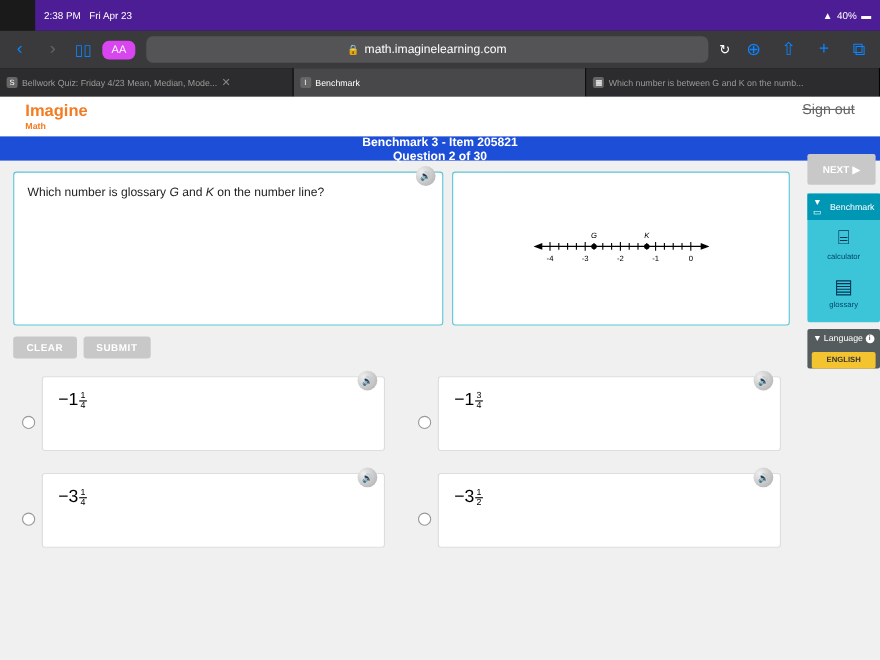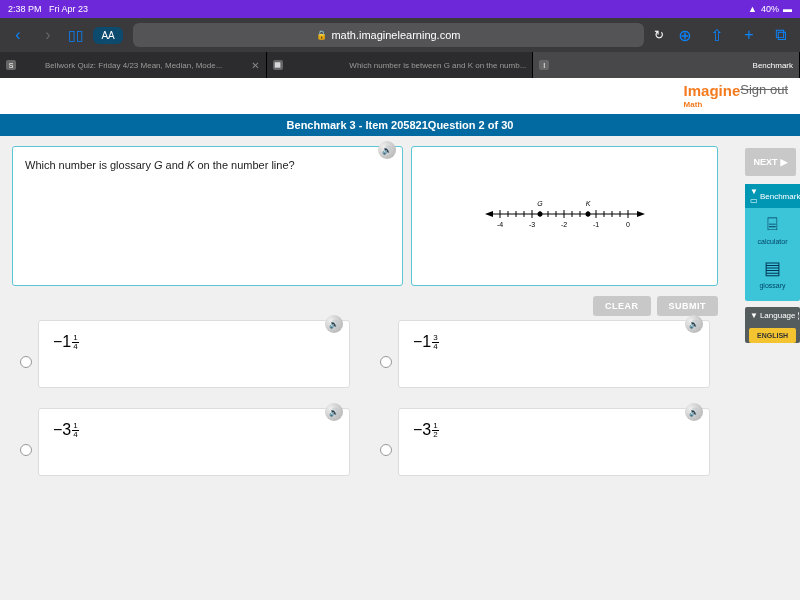--- a/index.html
+++ b/index.html
@@ -1,57 +1,57 @@
 <!DOCTYPE html>
 <html><head>
 <meta charset="utf-8">
 <style>
 * { margin: 0; padding: 0; box-sizing: border-box; font-family: -apple-system, Helvetica, Arial, sans-serif; }
 body { width: 800px; height: 600px; background: #1a1a1a; overflow: hidden; }
-.status-bar { height: 18px; background: #6d28d9; color: #fff; display: flex; justify-content: space-between; align-items: center; padding: 0 8px; font-size: 9px; }
+.status-bar { height: 28px; background: #4c1d95; color: #fff; display: flex; justify-content: space-between; align-items: center; padding: 0 8px; font-size: 9px; margin-left: 32px; }
 .status-right { display: flex; align-items: center; gap: 4px; }
 .browser-bar { height: 34px; background: #3a3a3c; display: flex; align-items: center; padding: 0 8px; gap: 10px; }
 .nav-btn { color: #0a84ff; font-size: 16px; width: 20px; text-align: center; }
 .nav-btn.disabled { color: #666; }
 .book-icon { color: #0a84ff; font-size: 14px; }
-.aa { background: #0c4a6e; color: #fff; border-radius: 6px; padding: 3px 8px; font-size: 10px; }
+.aa { background: #d946ef; color: #fff; border-radius: 6px; padding: 3px 8px; font-size: 10px; }
 .url-bar { flex: 1; background: #545456; border-radius: 6px; height: 24px; display: flex; align-items: center; justify-content: center; color: #fff; font-size: 11px; gap: 4px; }
 .lock { font-size: 9px; }
 .reload { color: #fff; font-size: 12px; }
 .toolbar-icon { color: #0a84ff; font-size: 16px; width: 22px; text-align: center; }
 .tab-bar { height: 26px; background: #1a1a1a; display: flex; }
-.tab { flex: 1; background: #2c2c2e; color: #9a9a9a; font-size: 8px; display: flex; align-items: center; padding: 0 6px; border-right: 1px solid #000; overflow: hidden; white-space: nowrap; gap: 4px; justify-content: space-between; }
+.tab { flex: 1; background: #2c2c2e; color: #9a9a9a; font-size: 8px; display: flex; align-items: center; padding: 0 6px; border-right: 1px solid #000; overflow: hidden; white-space: nowrap; gap: 4px; }
 .tab.active { background: #48484a; color: #fff; }
 .tab-icon { width: 10px; height: 10px; background: #666; border-radius: 2px; flex-shrink: 0; display: flex; align-items: center; justify-content: center; font-size: 7px; color: #fff; }
 .tab-x { color: #888; font-size: 10px; }
 .content { background: #f0f0f0; height: 522px; position: relative; }
-.brand-bar { background: #fff; height: 36px; padding: 4px 12px; display: flex; justify-content: flex-end; align-items: flex-start; }
+.brand-bar { background: #fff; height: 36px; padding: 4px 23px; display: flex; justify-content: space-between; align-items: flex-start; }
 .brand { color: #f47b20; font-size: 15px; font-weight: 700; }
 .brand-sub { color: #f47b20; font-size: 8px; display: block; font-weight: 700; }
 .signout { color: #666; font-size: 13px; text-decoration: line-through; }
-.question-header { background: #0369a1; color: #fff; height: 22px; display: flex; justify-content: center; align-items: center; padding: 0 12px; font-size: 11px; font-weight: 600; }
+.question-header { background: #1d4ed8; color: #fff; height: 22px; display: flex; justify-content: flex-start; align-items: center; padding: 0 12px; font-size: 11px; font-weight: 600; flex-direction: column; }
 .main-area { padding: 10px 12px; position: relative; }
 .top-row { display: flex; gap: 8px; }
 .question-panel { flex: 1.3; background: #fff; border: 1px solid #5bc5d6; border-radius: 3px; padding: 12px; height: 140px; position: relative; font-size: 11px; color: #222; }
 .diagram-panel { flex: 1; background: #fff; border: 1px solid #5bc5d6; border-radius: 3px; padding: 12px; height: 140px; position: relative; display: flex; align-items: center; justify-content: center; }
 .audio-btn { position: absolute; top: -6px; right: 6px; width: 18px; height: 18px; background: radial-gradient(circle at 30% 30%, #eee, #aaa); border-radius: 50%; display: flex; align-items: center; justify-content: center; font-size: 8px; color: #333; }
 .number-line { width: 160px; position: relative; }
 .nl-svg { width: 100%; height: 40px; }
-.btn-row { display: flex; justify-content: flex-end; gap: 6px; margin: 10px 0 4px; }
+.btn-row { display: flex; gap: 6px; margin: 10px 0 16px; }
 .action-btn { background: #c8c8c8; color: #fff; border: none; border-radius: 3px; padding: 5px 12px; font-size: 9px; font-weight: 600; letter-spacing: 0.5px; }
 .answers { display: grid; grid-template-columns: 1fr 1fr; gap: 20px 30px; padding: 0 8px; }
 .answer-wrap { display: flex; align-items: flex-end; gap: 6px; }
 .radio { width: 12px; height: 12px; border: 1.5px solid #999; border-radius: 50%; background: #fff; margin-bottom: 20px; flex-shrink: 0; }
 .answer-box { flex: 1; background: #fff; border: 1px solid #ddd; border-radius: 3px; padding: 12px 14px; height: 68px; position: relative; font-size: 14px; font-family: 'Times New Roman', serif; }
 .mixed { display: inline-flex; align-items: center; }
 .whole { font-size: 16px; }
 .frac { display: inline-flex; flex-direction: column; font-size: 8px; line-height: 1; margin-left: 1px; }
 .frac .num { border-bottom: 0.8px solid #000; padding: 0 1px; }
 .frac .den { padding: 0 1px; }
-.side-panel { position: absolute; right: 0; top: 60px; width: 55px; }
+.side-panel { position: absolute; right: 0; top: 42px; width: 66px; }
 .next-btn { background: #c8c8c8; color: #fff; height: 28px; display: flex; align-items: center; justify-content: center; font-size: 9px; font-weight: 600; margin: 10px 4px 8px 0; border-radius: 2px; gap: 3px; }
 .ref-panel { background: #3cc5d9; border-radius: 2px; margin-right: 0; padding-bottom: 6px; }
 .ref-header { background: #0097b5; color: #fff; font-size: 8px; padding: 3px 5px; display: flex; align-items: center; gap: 2px; }
 .ref-item { display: flex; flex-direction: column; align-items: center; padding: 6px 0; color: #046; font-size: 7px; gap: 3px; }
 .ref-icon { font-size: 18px; color: #035; }
 .lang-panel { background: #555c5e; border-radius: 2px; margin-top: 6px; }
 .lang-header { color: #fff; font-size: 8px; padding: 4px 5px; display: flex; align-items: center; gap: 2px; }
 .lang-btn { background: #f4c430; color: #333; font-size: 7px; font-weight: 600; padding: 4px 8px; margin: 4px; border-radius: 2px; text-align: center; }
 .info-circle { display: inline-block; width: 8px; height: 8px; background: #fff; color: #555c5e; border-radius: 50%; font-size: 6px; text-align: center; line-height: 8px; font-weight: bold; }
 .main-inner { margin-right: 70px; }
@@ -86,27 +86,27 @@
   <span class="toolbar-icon">+</span>
   <span class="toolbar-icon">⧉</span>
 </div>
 
 <div class="tab-bar">
   <div class="tab">
     <span class="tab-icon">S</span>
     <span>Bellwork Quiz: Friday 4/23 Mean, Median, Mode...</span>
     <span class="tab-x">✕</span>
   </div>
+  <div class="tab active">
+    <span class="tab-icon">I</span>
+    <span>Benchmark</span>
+  </div>
   <div class="tab">
     <span class="tab-icon">▦</span>
     <span>Which number is between G and K on the numb...</span>
-  </div>
-  <div class="tab active">
-    <span class="tab-icon">I</span>
-    <span>Benchmark</span>
   </div>
 </div>
 
 <div class="content">
   <div class="brand-bar">
     <div>
       <span class="brand">Imagine</span>
       <span class="brand-sub">Math</span>
     </div>
     <span class="signout">Sign out</span>

